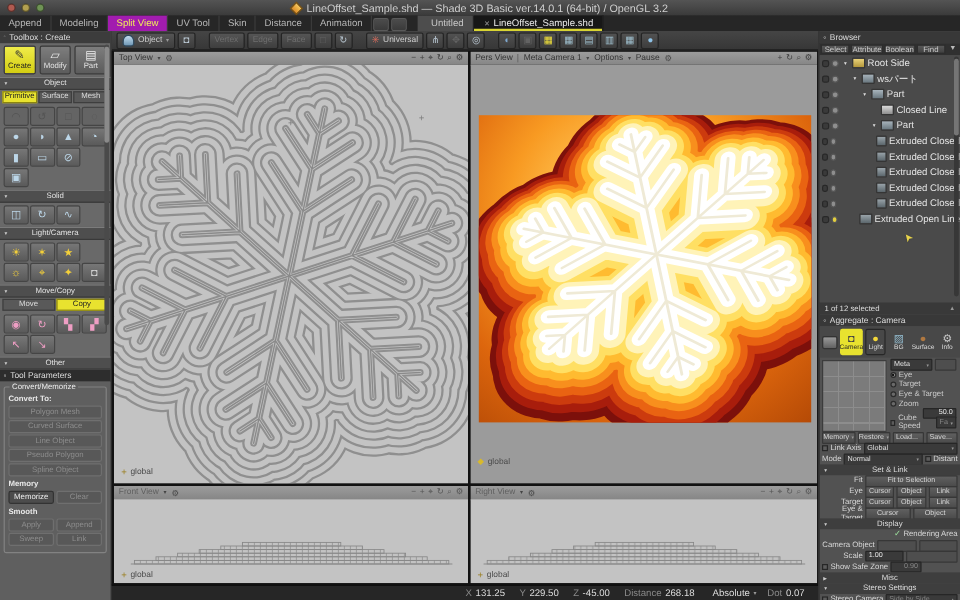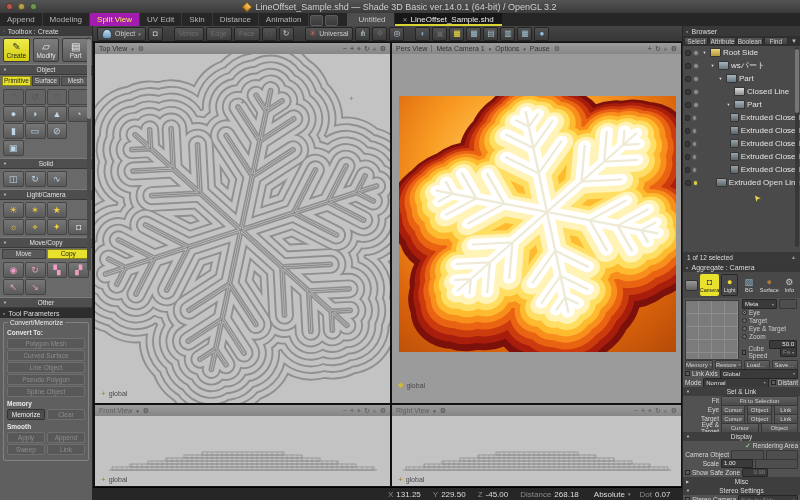--- a/index.html
+++ b/index.html
@@ -182,21 +182,21 @@
 
   <div class="menubar">
     <div class="ws-tabs">
 
         <span class="ws-tab">Append</span>
 
         <span class="ws-tab">Modeling</span>
 
         <span class="ws-tab active">Split View</span>
 
-        <span class="ws-tab">UV Edit</span>
+        <span class="ws-tab">UV Tool</span>
 
         <span class="ws-tab">Skin</span>
 
         <span class="ws-tab">Distance</span>
 
         <span class="ws-tab">Animation</span>
 
     </div>
     <span class="mini-btn"></span>
     <span class="mini-btn"></span>

